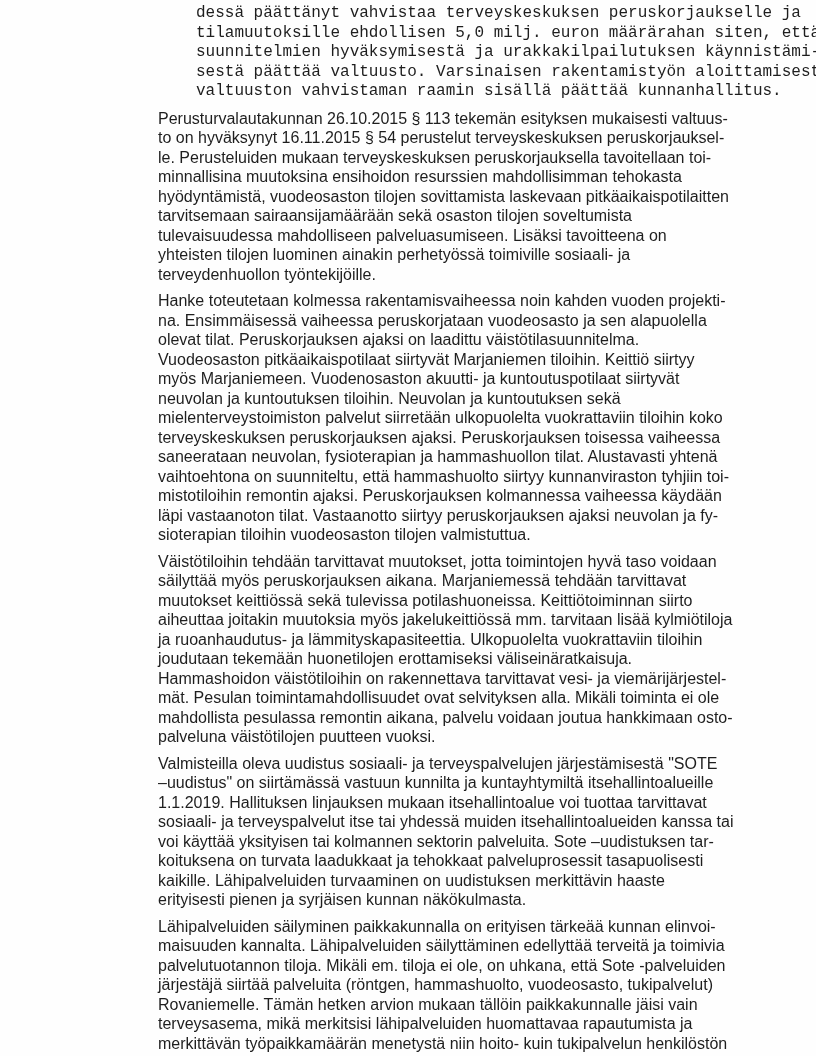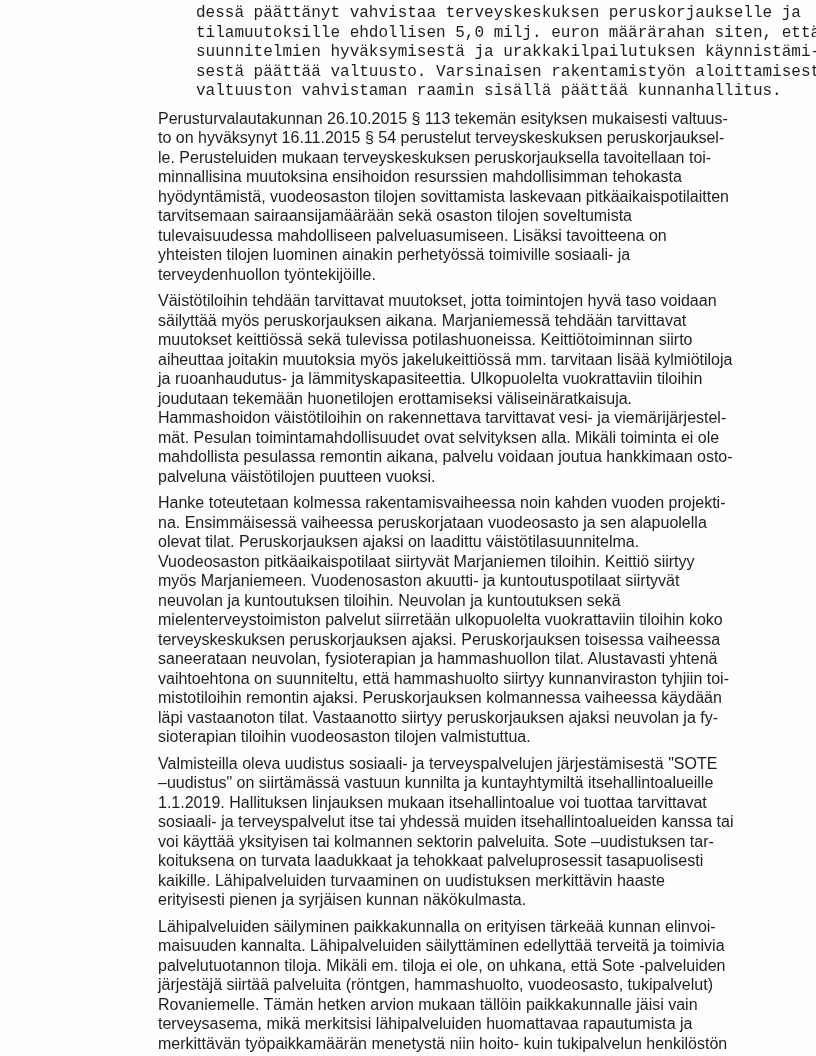--- a/index.html
+++ b/index.html
@@ -49,43 +49,43 @@
 valtuuston vahvistaman raamin sisällä päättää kunnanhallitus.</div>
     <div class="para">Perusturvalautakunnan 26.10.2015 § 113 tekemän esityksen mukaisesti valtuus-
 to on hyväksynyt 16.11.2015 § 54 perustelut terveyskeskuksen peruskorjauksel-
 le. Perusteluiden mukaan terveyskeskuksen peruskorjauksella tavoitellaan toi-
 minnallisina muutoksina ensihoidon resurssien mahdollisimman tehokasta
 hyödyntämistä, vuodeosaston tilojen sovittamista laskevaan pitkäaikaispotilaitten
 tarvitsemaan sairaansijamäärään sekä osaston tilojen soveltumista
 tulevaisuudessa mahdolliseen palveluasumiseen. Lisäksi tavoitteena on
 yhteisten tilojen luominen ainakin perhetyössä toimiville sosiaali- ja
 terveydenhuollon työntekijöille.</div>
-    <div class="para">Väistötiloihin tehdään tarvittavat muutokset, jotta toimintojen hyvä taso voidaan
-säilyttää myös peruskorjauksen aikana. Marjaniemessä tehdään tarvittavat
-muutokset keittiössä sekä tulevissa potilashuoneissa. Keittiötoiminnan siirto
-aiheuttaa joitakin muutoksia myös jakelukeittiössä mm. tarvitaan lisää kylmiötiloja
-ja ruoanhaudutus- ja lämmityskapasiteettia. Ulkopuolelta vuokrattaviin tiloihin
-joudutaan tekemään huonetilojen erottamiseksi väliseinäratkaisuja.
-Hammashoidon väistötiloihin on rakennettava tarvittavat vesi- ja viemärijärjestel-
-mät. Pesulan toimintamahdollisuudet ovat selvityksen alla. Mikäli toiminta ei ole
-mahdollista pesulassa remontin aikana, palvelu voidaan joutua hankkimaan osto-
-palveluna väistötilojen puutteen vuoksi.</div>
     <div class="para">Hanke toteutetaan kolmessa rakentamisvaiheessa noin kahden vuoden projekti-
 na. Ensimmäisessä vaiheessa peruskorjataan vuodeosasto ja sen alapuolella
 olevat tilat. Peruskorjauksen ajaksi on laadittu väistötilasuunnitelma.
 Vuodeosaston pitkäaikaispotilaat siirtyvät Marjaniemen tiloihin. Keittiö siirtyy
 myös Marjaniemeen. Vuodenosaston akuutti- ja kuntoutuspotilaat siirtyvät
 neuvolan ja kuntoutuksen tiloihin. Neuvolan ja kuntoutuksen sekä
 mielenterveystoimiston palvelut siirretään ulkopuolelta vuokrattaviin tiloihin koko
 terveyskeskuksen peruskorjauksen ajaksi. Peruskorjauksen toisessa vaiheessa
 saneerataan neuvolan, fysioterapian ja hammashuollon tilat. Alustavasti yhtenä
 vaihtoehtona on suunniteltu, että hammashuolto siirtyy kunnanviraston tyhjiin toi-
 mistotiloihin remontin ajaksi. Peruskorjauksen kolmannessa vaiheessa käydään
 läpi vastaanoton tilat. Vastaanotto siirtyy peruskorjauksen ajaksi neuvolan ja fy-
 sioterapian tiloihin vuodeosaston tilojen valmistuttua.</div>
+    <div class="para">Väistötiloihin tehdään tarvittavat muutokset, jotta toimintojen hyvä taso voidaan
+säilyttää myös peruskorjauksen aikana. Marjaniemessä tehdään tarvittavat
+muutokset keittiössä sekä tulevissa potilashuoneissa. Keittiötoiminnan siirto
+aiheuttaa joitakin muutoksia myös jakelukeittiössä mm. tarvitaan lisää kylmiötiloja
+ja ruoanhaudutus- ja lämmityskapasiteettia. Ulkopuolelta vuokrattaviin tiloihin
+joudutaan tekemään huonetilojen erottamiseksi väliseinäratkaisuja.
+Hammashoidon väistötiloihin on rakennettava tarvittavat vesi- ja viemärijärjestel-
+mät. Pesulan toimintamahdollisuudet ovat selvityksen alla. Mikäli toiminta ei ole
+mahdollista pesulassa remontin aikana, palvelu voidaan joutua hankkimaan osto-
+palveluna väistötilojen puutteen vuoksi.</div>
     <div class="para">Valmisteilla oleva uudistus sosiaali- ja terveyspalvelujen järjestämisestä "SOTE
 –uudistus" on siirtämässä vastuun kunnilta ja kuntayhtymiltä itsehallintoalueille
 1.1.2019. Hallituksen linjauksen mukaan itsehallintoalue voi tuottaa tarvittavat
 sosiaali- ja terveyspalvelut itse tai yhdessä muiden itsehallintoalueiden kanssa tai
 voi käyttää yksityisen tai kolmannen sektorin palveluita. Sote –uudistuksen tar-
 koituksena on turvata laadukkaat ja tehokkaat palveluprosessit tasapuolisesti
 kaikille. Lähipalveluiden turvaaminen on uudistuksen merkittävin haaste
 erityisesti pienen ja syrjäisen kunnan näkökulmasta.</div>
     <div class="para">Lähipalveluiden säilyminen paikkakunnalla on erityisen tärkeää kunnan elinvoi-
 maisuuden kannalta. Lähipalveluiden säilyttäminen edellyttää terveitä ja toimivia

